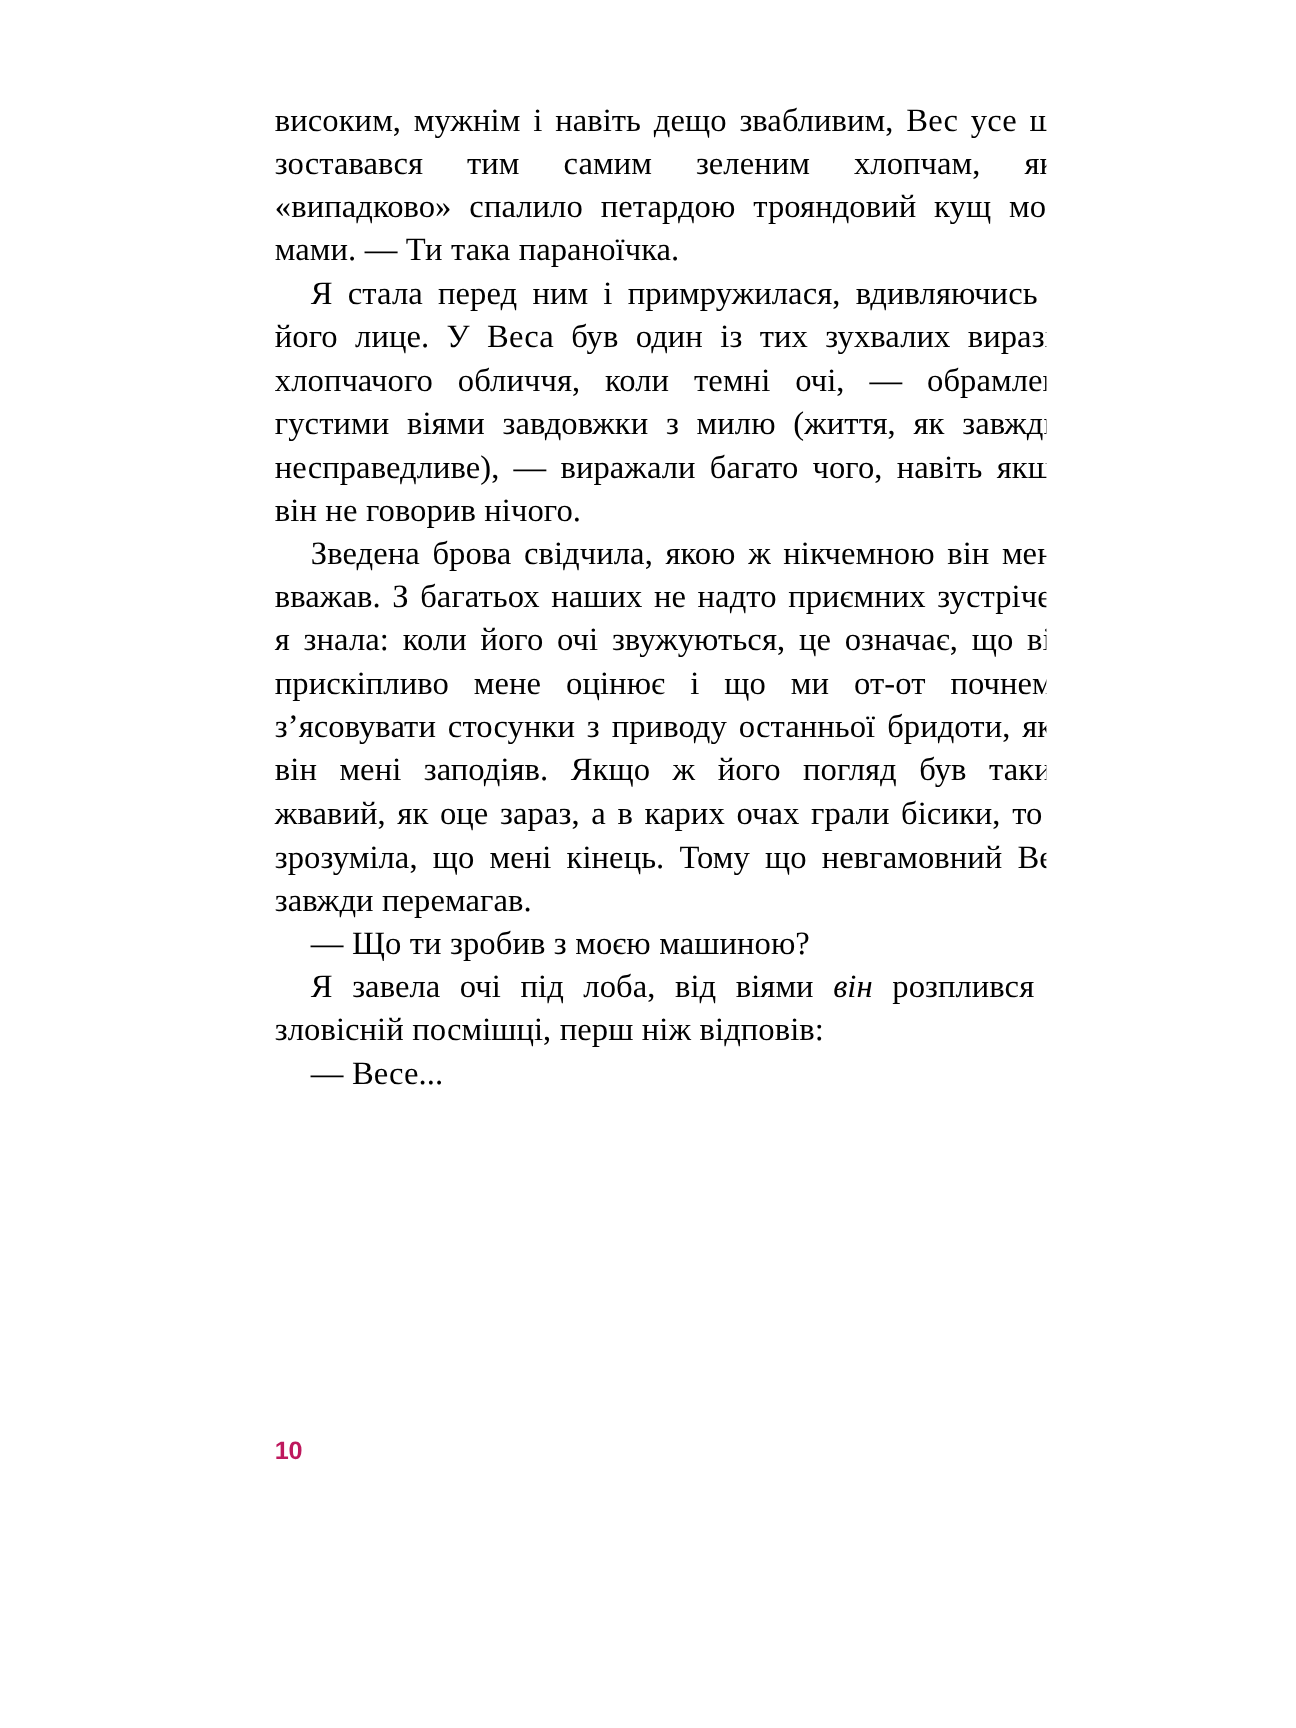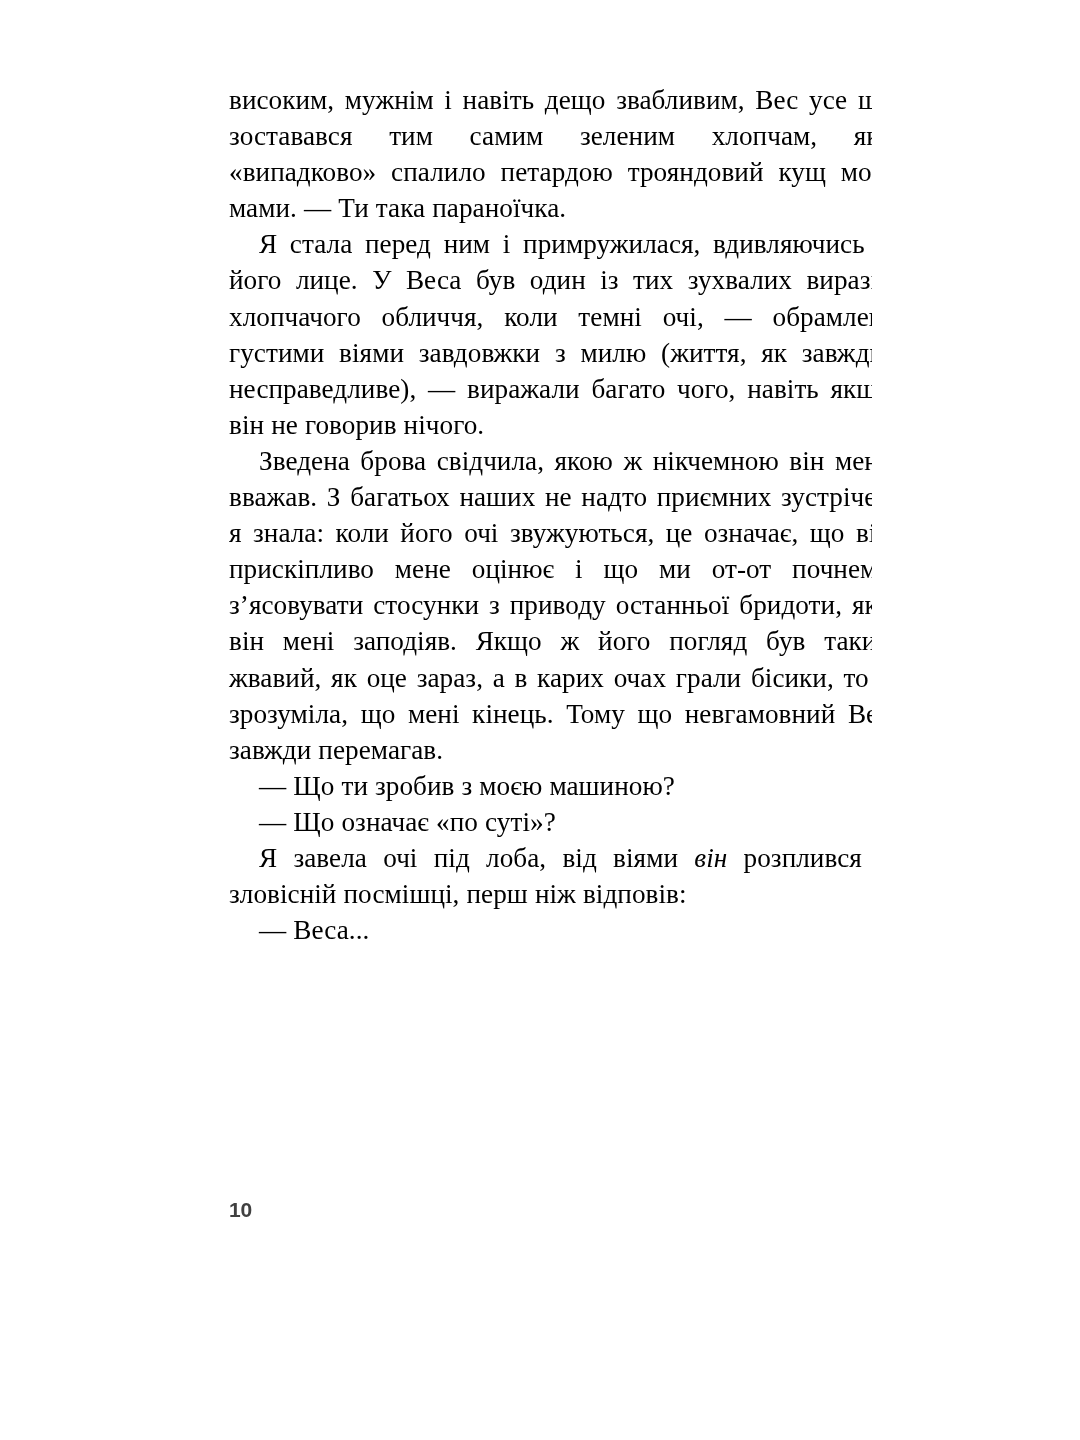--- a/index.html
+++ b/index.html
@@ -45,33 +45,32 @@
     font-style: italic;
   }
   .page-number {
     position: absolute;
     left: 229px;
     top: 1198px;
     font-family: "Liberation Sans", "DejaVu Sans", sans-serif;
     font-size: 21px;
     font-weight: bold;
     letter-spacing: -0.3px;
-    color: #404040;
+    color: #be185d;
   }
 </style>
 </head>
 <body>
 
 <div class="page">
 
   <div class="text-block" id="text-block">
       <p class="para first"><span>високим, мужнім і навіть дещо звабливим, Вес усе ще зоставався тим самим зеленим хлопчам, яке «випадково» спалило петардою трояндовий кущ моєї мами. — Ти така параноїчка.</span></p>
       <p class="para"><span>Я стала перед ним і примружилася, вдивляючись у його лице. У Веса був один із тих зухвалих виразів хлопчачого обличчя, коли темні очі, — обрамлені густими віями завдовжки з милю (життя, як завжди, несправедливе), — виражали багато чого, навіть якщо він не говорив нічого.</span></p>
       <p class="para"><span>Зведена брова свідчила, якою ж нікчемною він мене вважав. З багатьох наших не надто приємних зустрічей я знала: коли його очі звужуються, це означає, що він прискіпливо мене оцінює і що ми от-от почнемо з’ясовувати стосунки з приводу останньої бридоти, яку він мені заподіяв. Якщо ж його погляд був такий жвавий, як оце зараз, а в карих очах грали бісики, то я зрозуміла, що мені кінець. Тому що невгамовний Вес завжди перемагав.</span></p>
       <p class="para"><span>— Що ти зробив з моєю машиною?</span></p>
-      <p class="para"><span>— Що означає «по суті»?</span></p>
       <p class="para"><span>Я завела очі під лоба, від віями </span><em>він</em><span> розплився в зловісній посмішці, перш ніж відповів:</span></p>
-      <p class="para"><span>— Веса...</span></p>
+      <p class="para"><span>— Весе...</span></p>
     </div>
 
   <div class="page-number">10</div>
 
 </div>
 
 </body></html>

